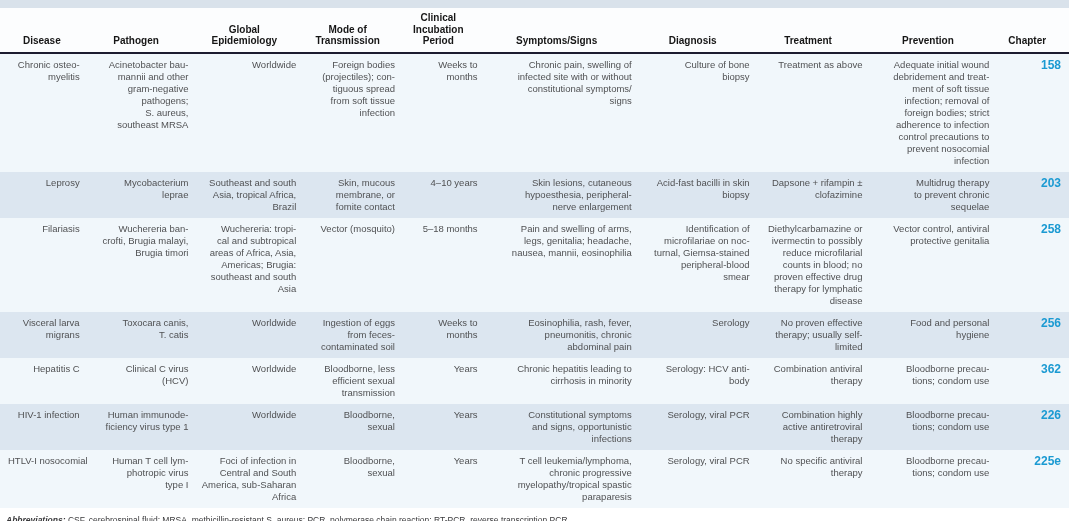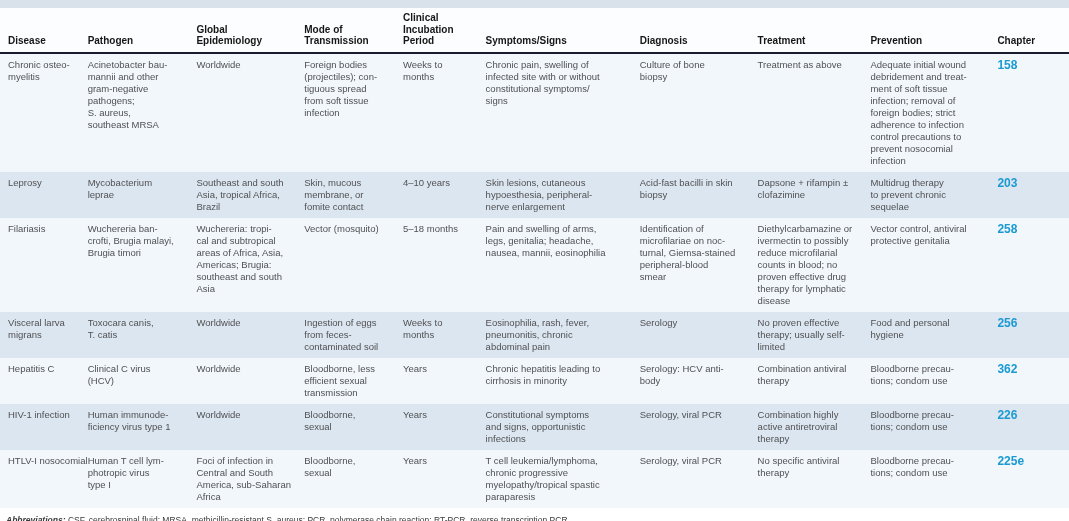--- a/index.html
+++ b/index.html
@@ -17,34 +17,34 @@
   col.c-pathogen{width:108px}
   col.c-epi{width:107px}
   col.c-mode{width:98px}
   col.c-incub{width:82px}
   col.c-symptoms{width:153px}
   col.c-diagnosis{width:117px}
   col.c-treatment{width:112px}
   col.c-prevention{width:126px}
   col.c-chapter{width:71px}
   thead th{
-    font-size:10px;font-weight:bold;color:#161616;text-align:left;
+    font-size:10px;font-weight:bold;color:#161616;text-align:center;
     vertical-align:bottom;background:#fcfdfe;
     padding:4px 12px 5px 0;line-height:11.5px;
     border-bottom:2px solid #1c1c30;
     margin-top:43px;
   }
   thead th:first-child{padding-left:8px;}
   tbody td{
     font-size:9.5px;color:#505153;vertical-align:top;
     padding:5px 8px 5px 0;line-height:12px;
   }
   tbody td:first-child{padding-left:8px;}
-  tr.row-base{background:#f1f7fb;}
-  tr.row-alt{background:#dce6f0;}
+  tr.row-base{background:#f1f7fb;text-align:right;}
+  tr.row-alt{background:#dce6f0;text-align:right;}
   .line{white-space:nowrap;}
   .it{}
   .chapter-link{color:#1b9ad2;font-weight:bold;font-size:12px;cursor:pointer;}
   .footer-note{
     font-size:8.5px;color:#3a3a3c;line-height:11px;
     padding:7px 0 0 6px;background:#ffffff;
   }
   .footer-note .bi{font-weight:bold;font-style:italic;}
 </style>
 </head>

